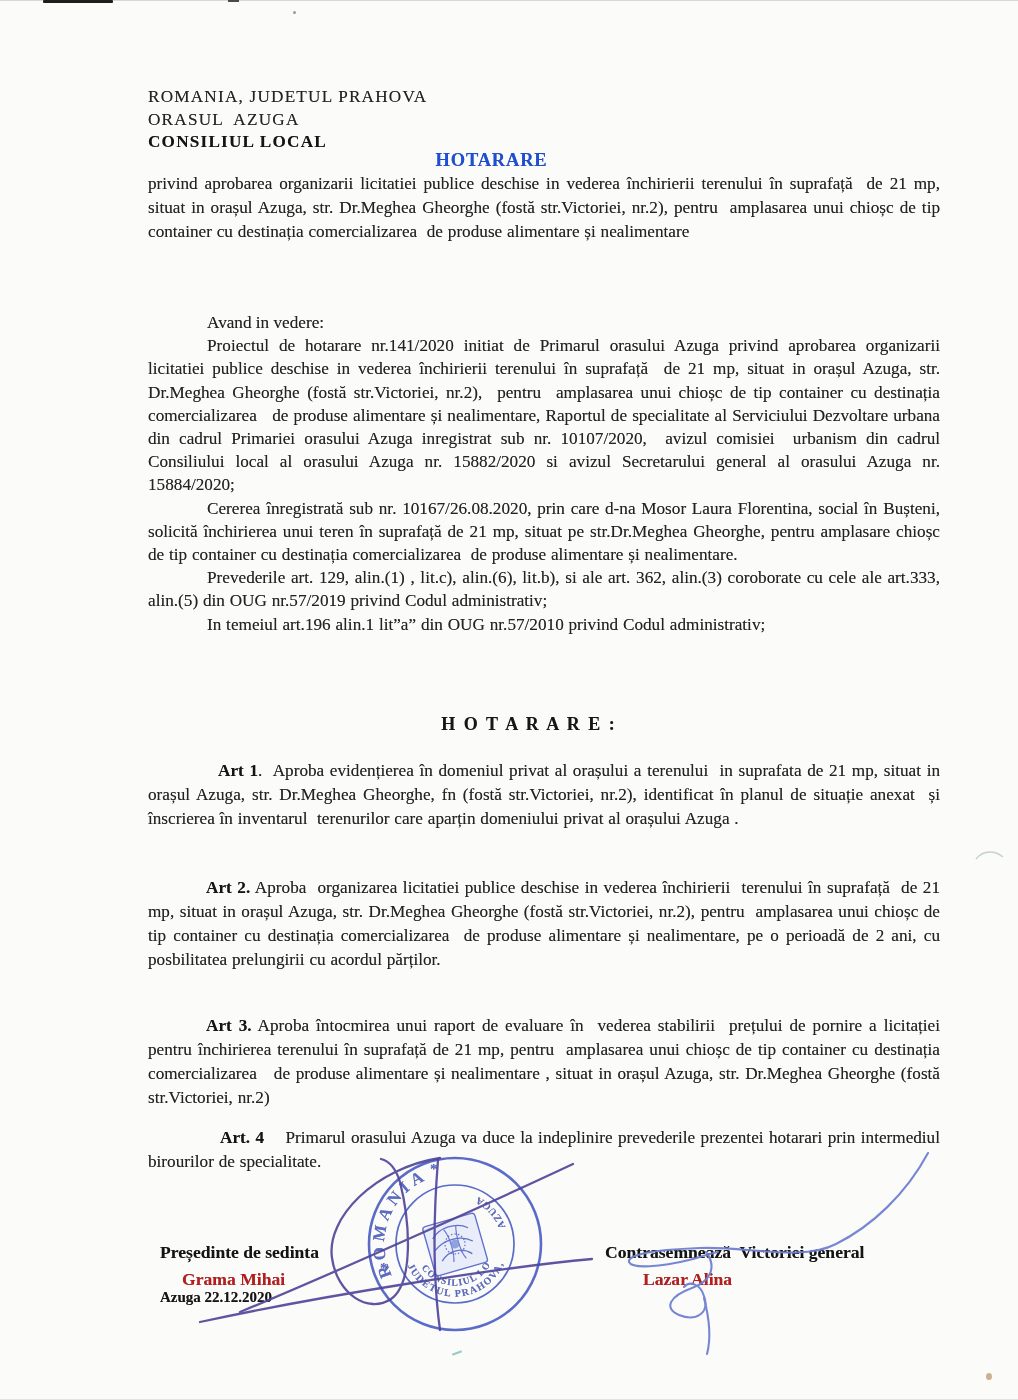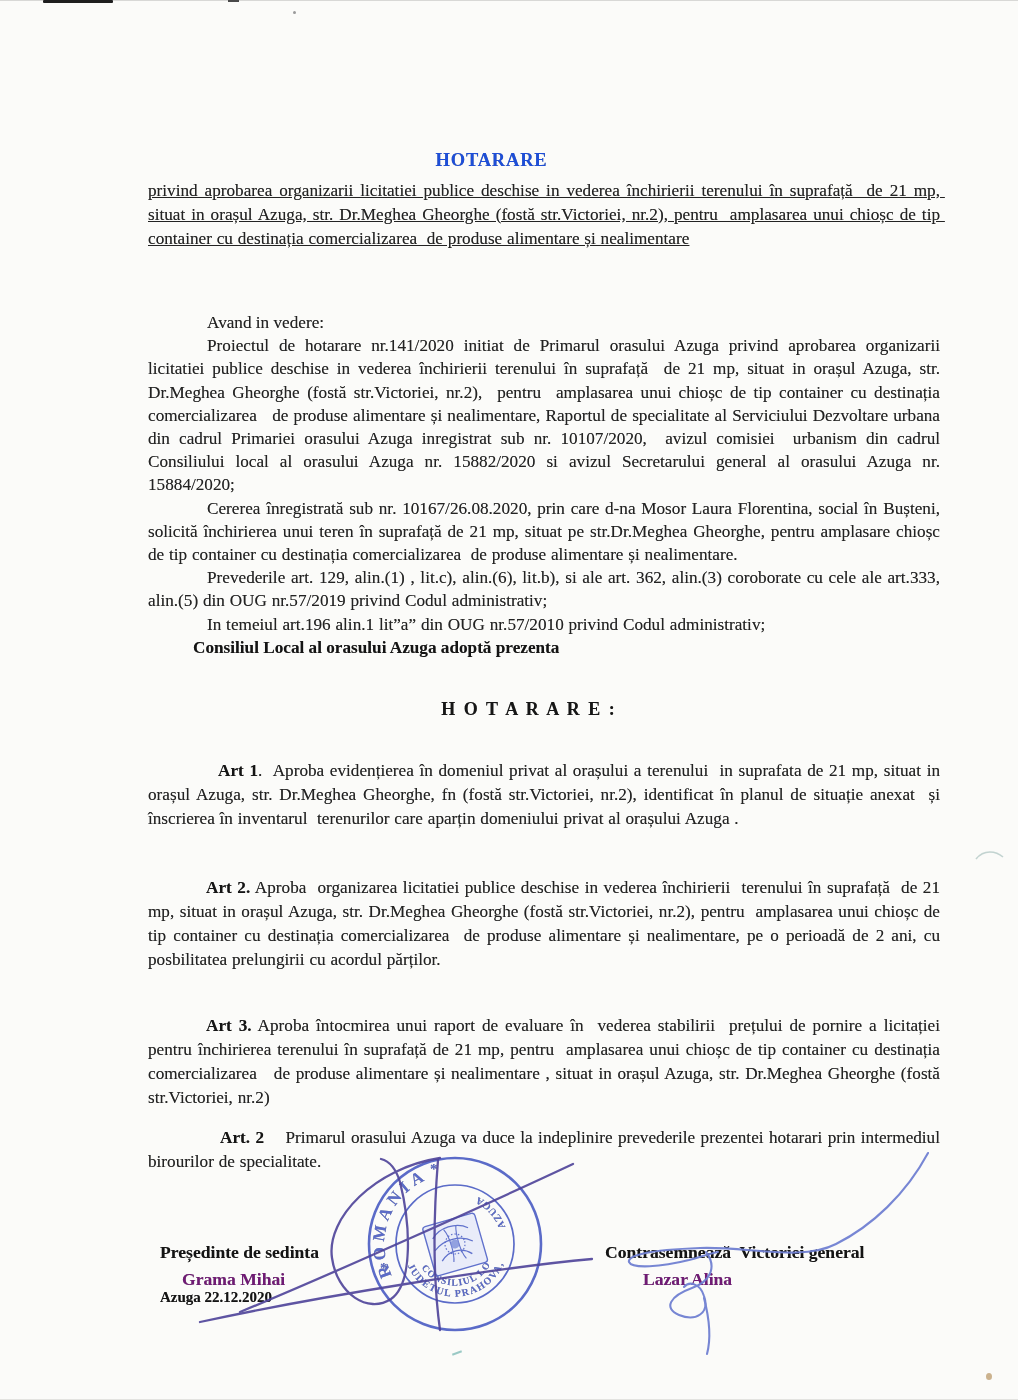--- a/index.html
+++ b/index.html
@@ -22,21 +22,21 @@
   .recitals p{line-height:23.2px;}
   .ind59{text-indent:59px;}
   .ind45{text-indent:45px;}
   .art{text-align:justify;word-spacing:.5px;}
   .art .lbl{font-weight:bold;color:#141414;}
   .i70{text-indent:70px;}
   .i58{text-indent:58px;}
   .i72{text-indent:72px;}
   .scan-text{text-shadow:0 0 .45px rgba(45,45,45,.5);}
   .sigrole{font-weight:bold;font-size:17.6px;line-height:24px;color:#141414;}
-  .signame{font-weight:bold;font-size:17.6px;line-height:24px;color:#701a75;}
+  .signame{font-weight:bold;font-size:17.6px;line-height:24px;color:#b91c1c;}
   .footbold{font-weight:bold;font-size:15px;line-height:26px;color:#141414;}
   .artifact{position:absolute;}
   svg{position:absolute;overflow:visible;}
   .stamp-ring-font{font-family:"Liberation Serif",serif;font-weight:bold;}
 </style>
 </head>
 <body>
 
 <div class="page scan-text">
 
@@ -44,53 +44,57 @@
   <div class="artifact" style="left:43px;top:0;width:70px;height:3px;background:#1e1e1e;border-radius:1px;"></div>
   <div class="artifact" style="left:228px;top:0;width:11px;height:2px;background:#4a4a4a;"></div>
   <div class="artifact" style="left:293px;top:11px;width:3px;height:3px;background:#9a9a9a;border-radius:50%;"></div>
   <div class="artifact" style="left:0;top:1399px;width:1018px;height:1px;background:#e3e3e0;"></div>
   <div class="artifact" style="left:986px;top:1373px;width:6px;height:7px;background:#b08a55;opacity:.65;border-radius:50%;"></div>
   <div class="artifact" style="left:452px;top:1352px;width:10px;height:2px;background:#4aa09a;opacity:.55;transform:rotate(-20deg);"></div>
   <svg style="left:972px;top:843px;" width="36" height="26" viewBox="0 0 36 26">
     <path d="M4,16 C12,6 24,8 31,14" fill="none" stroke="#a9c2bf" stroke-width="1.6" opacity=".7"></path>
   </svg>
 
+  <div class="blk" style="top:86px;">
+    <p class="hdr">ROMANIA, JUDETUL PRAHOVA</p>
+    <p class="hdr pre">ORASUL  AZUGA</p>
+    <p class="hdr bold">CONSILIUL LOCAL</p>
+  </div>
 
   <div class="blk" style="top:149px;">
     <p class="title">HOTARARE</p>
   </div>
 
-  <div class="blk" style="top:179px;text-decoration:underline;">
+  <div class="blk" style="top:172px;">
     <p class="just pre">privind aprobarea organizarii licitatiei publice deschise in vederea închirierii terenului în suprafață  de 21 mp, situat in orașul Azuga, str. Dr.Meghea Gheorghe (fostă str.Victoriei, nr.2), pentru  amplasarea unui chioșc de tip container cu destinația comercializarea  de produse alimentare și nealimentare</p>
   </div>
 
   <div class="blk recitals" style="top:311px;">
     <p class="ind59">Avand in vedere:</p>
     <p class="just pre ind59">Proiectul de hotarare nr.141/2020 initiat de Primarul orasului Azuga privind aprobarea organizarii licitatiei publice deschise in vederea închirierii terenului în suprafață  de 21 mp, situat in orașul Azuga, str. Dr.Meghea Gheorghe (fostă str.Victoriei, nr.2),  pentru  amplasarea unui chioșc de tip container cu destinația comercializarea   de produse alimentare și nealimentare, Raportul de specialitate al Serviciului Dezvoltare urbana din cadrul Primariei orasului Azuga inregistrat sub nr. 10107/2020,  avizul comisiei  urbanism din cadrul Consiliului local al orasului Azuga nr. 15882/2020 si avizul Secretarului general al orasului Azuga nr. 15884/2020;</p>
     <p class="just pre ind59">Cererea înregistrată sub nr. 10167/26.08.2020, prin care d-na Mosor Laura Florentina, social în Bușteni, solicită închirierea unui teren în suprafață de 21 mp, situat pe str.Dr.Meghea Gheorghe, pentru amplasare chioșc de tip container cu destinația comercializarea  de produse alimentare și nealimentare.</p>
     <p class="just pre ind59">Prevederile art. 129, alin.(1) , lit.c), alin.(6), lit.b), si ale art. 362, alin.(3) coroborate cu cele ale art.333, alin.(5) din OUG nr.57/2019 privind Codul administrativ;</p>
     <p class="just pre ind59">In temeiul art.196 alin.1 lit”a” din OUG nr.57/2010 privind Codul administrativ;</p>
-    <p class="bold ind45">Consiliul Local al orasului Azuga adoptă prezenta</p>
   </div>
 
-  <div class="blk" style="top:698px;">
+  <div class="blk" style="top:713px;">
     <p class="decision">H O T A R A R E :</p>
   </div>
 
   <div class="blk" style="top:759px;">
     <p class="art i70"><span class="lbl">Art 1</span><span class="pre">.  Aproba evidențierea în domeniul privat al orașului a terenului  in suprafata de 21 mp, situat in orașul Azuga, str. Dr.Meghea Gheorghe, fn (fostă str.Victoriei, nr.2), identificat în planul de situație anexat  și înscrierea în inventarul  terenurilor care aparțin domeniului privat al orașului Azuga .</span></p>
   </div>
   <div class="blk" style="top:876px;">
     <p class="art i58"><span class="lbl">Art 2.</span><span class="pre"> Aproba  organizarea licitatiei publice deschise in vederea închirierii  terenului în suprafață  de 21 mp, situat in orașul Azuga, str. Dr.Meghea Gheorghe (fostă str.Victoriei, nr.2), pentru  amplasarea unui chioșc de tip container cu destinația comercializarea  de produse alimentare și nealimentare, pe o perioadă de 2 ani, cu posbilitatea prelungirii cu acordul părților.</span></p>
   </div>
   <div class="blk" style="top:1014px;">
     <p class="art i58"><span class="lbl">Art 3.</span><span class="pre"> Aproba întocmirea unui raport de evaluare în  vederea stabilirii  prețului de pornire a licitației pentru închirierea terenului în suprafață de 21 mp, pentru  amplasarea unui chioșc de tip container cu destinația comercializarea   de produse alimentare și nealimentare , situat in orașul Azuga, str. Dr.Meghea Gheorghe (fostă str.Victoriei, nr.2)</span></p>
   </div>
   <div class="blk" style="top:1126px;">
-    <p class="art i72"><span class="lbl">Art. 2</span><span class="pre">    Primarul orasului Azuga va duce la indeplinire prevederile prezentei hotarari prin intermediul birourilor de specialitate.</span></p>
+    <p class="art i72"><span class="lbl">Art. 4</span><span class="pre">    Primarul orasului Azuga va duce la indeplinire prevederile prezentei hotarari prin intermediul birourilor de specialitate.</span></p>
   </div>
 
   <div class="blk" style="top:1240px;display:flex;">
     <div style="margin-left:12px;">
       <p class="sigrole">Președinte de sedinta</p>
       <p class="signame" style="padding-left:22px;margin-top:3px;">Grama Mihai</p>
     </div>
     <div style="margin-left:auto;width:335px;">
       <p class="sigrole pre">Contrasemnează  Victoriei general</p>
       <p class="signame" style="padding-left:38px;margin-top:3px;">Lazar Alina</p>

